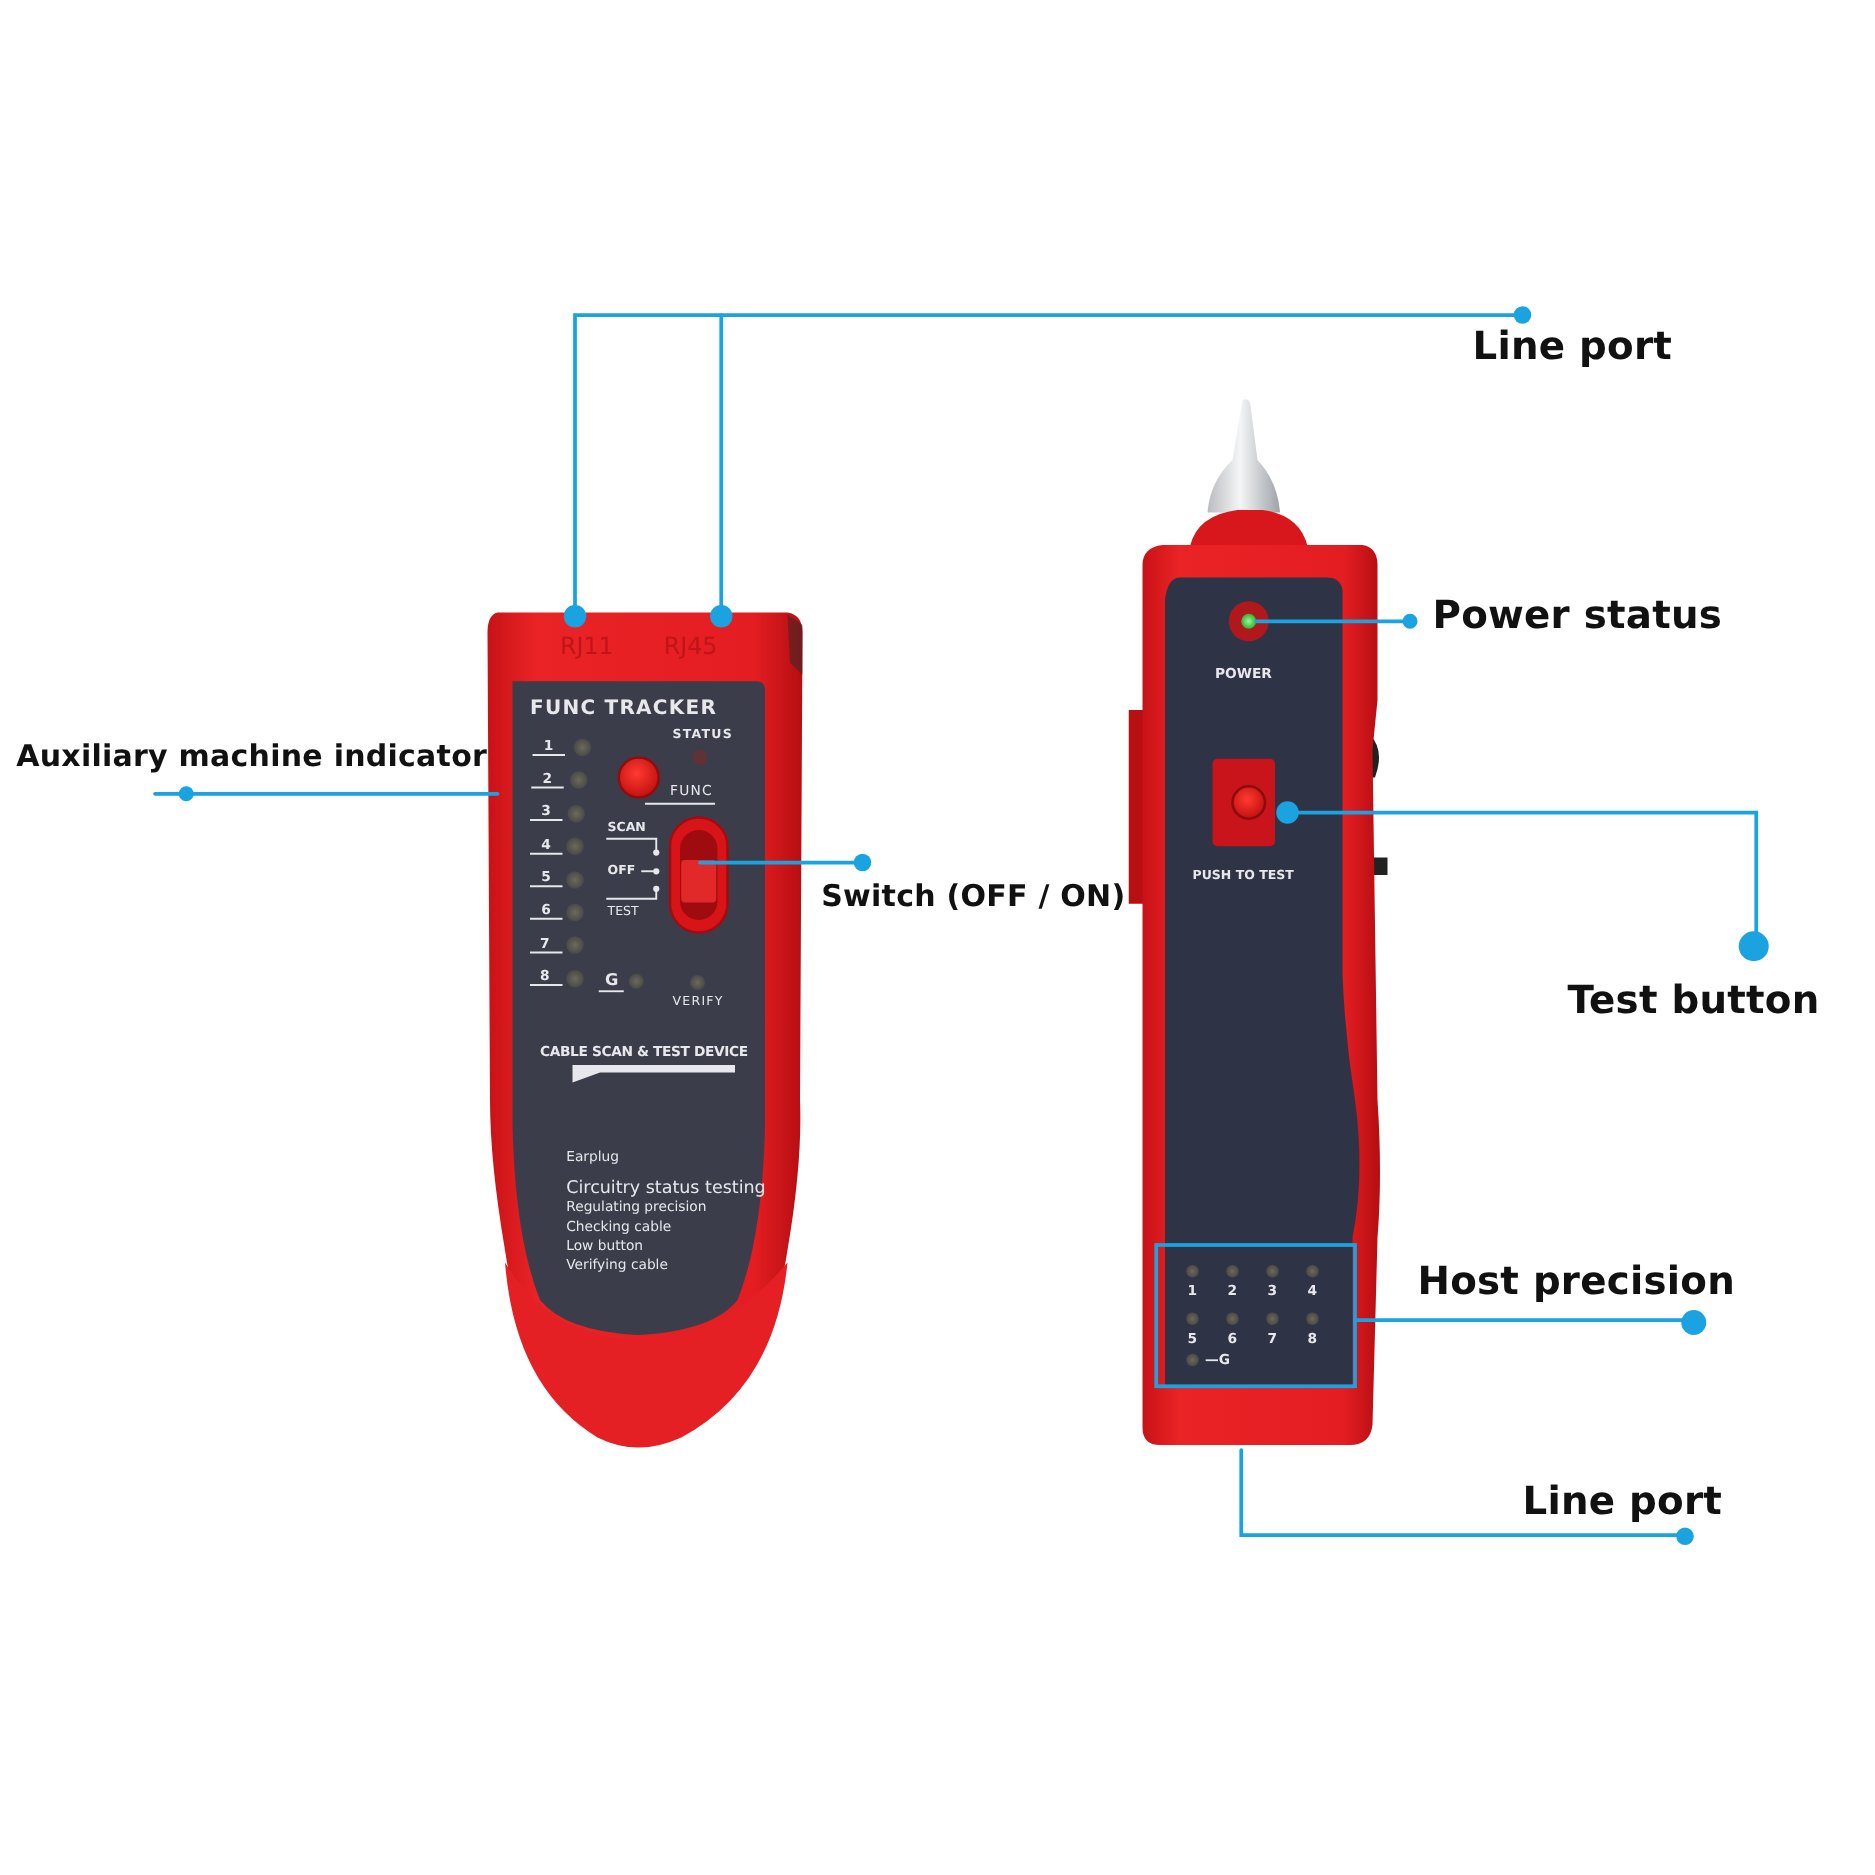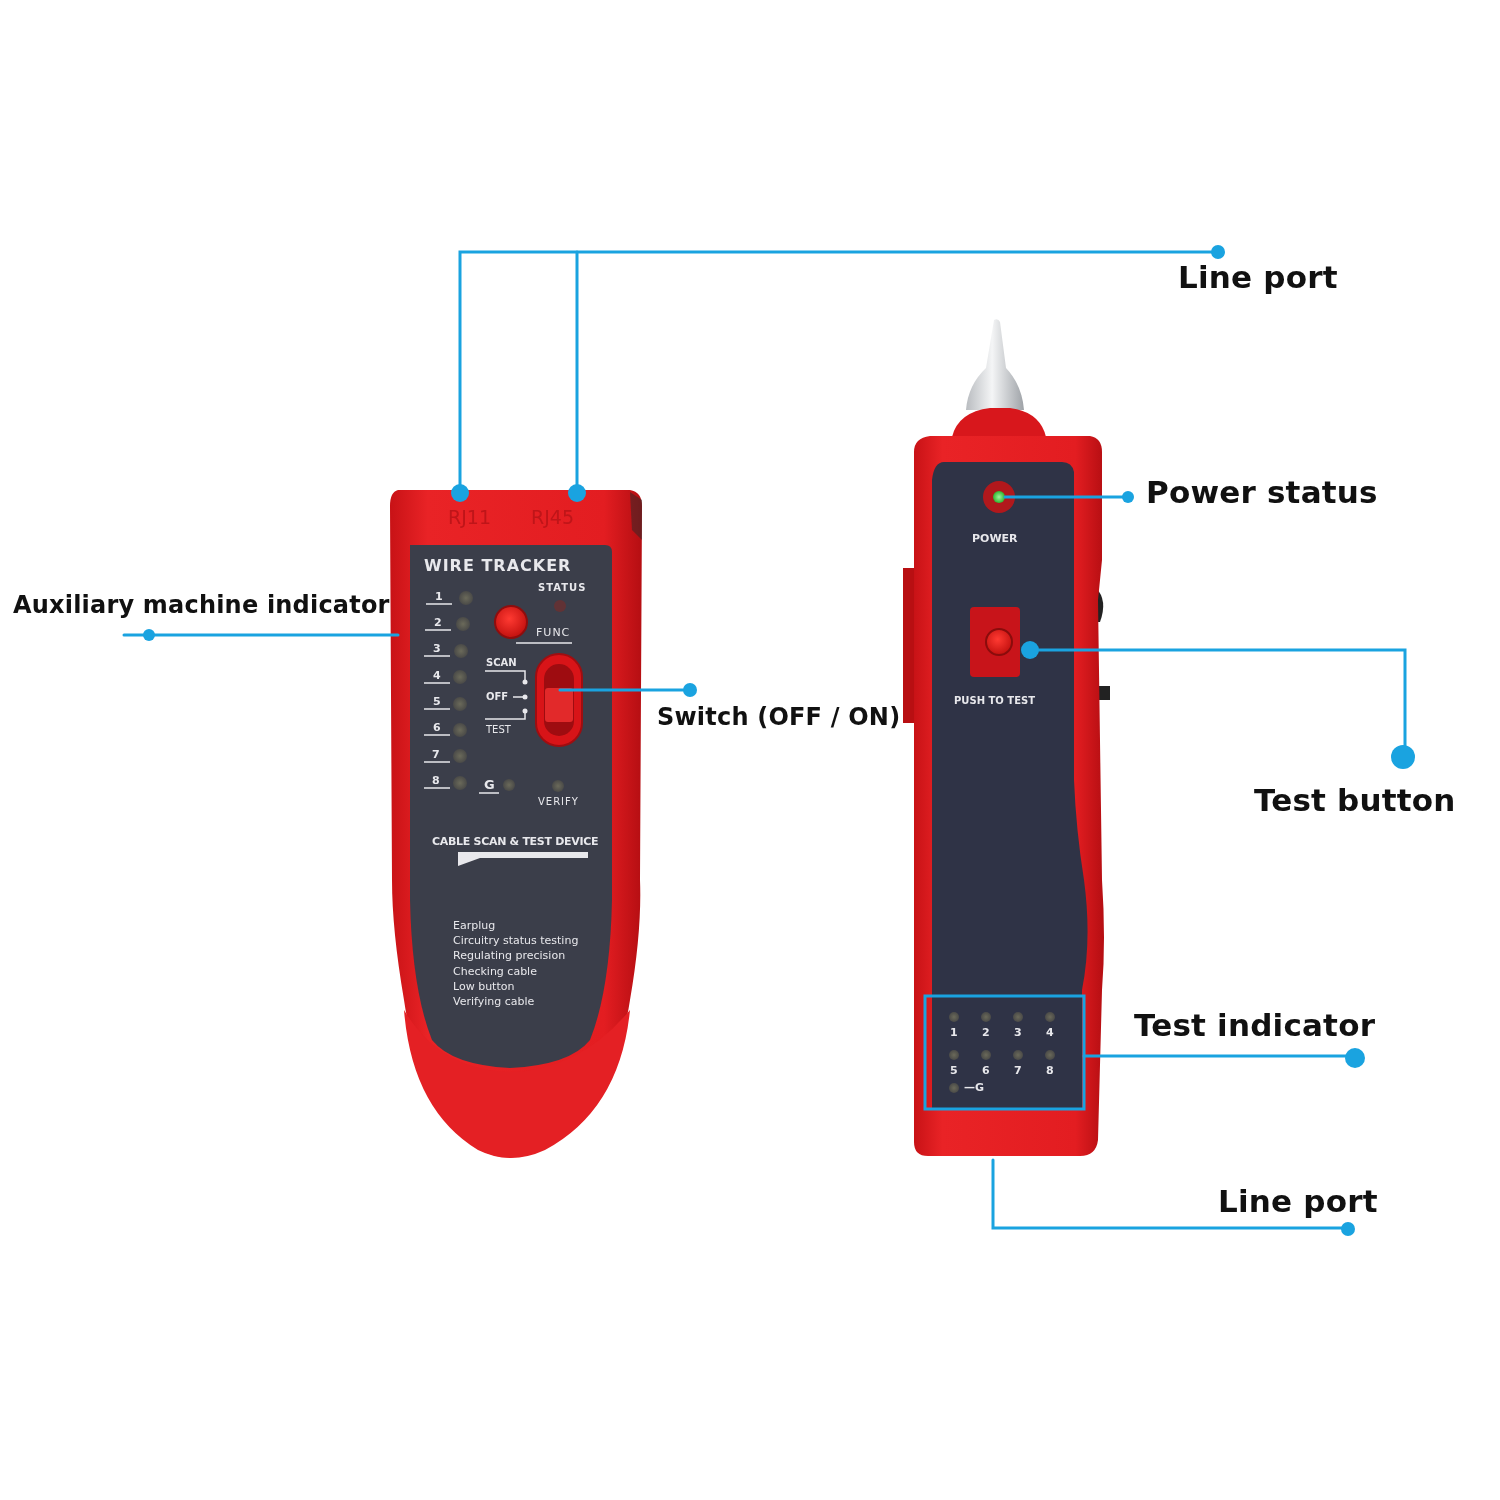--- a/index.html
+++ b/index.html
@@ -164,47 +164,47 @@
       <circle cx="1355" cy="1058" r="10"></circle>
       <circle cx="1348" cy="1229" r="7"></circle>
     </g>
   </svg>
 
   <div class="callout-label lbl-lg" style="left:1178px;top:259px;">Line port</div>
   <div class="callout-label lbl-md" style="left:13px;top:591px;">Auxiliary machine indicator</div>
   <div class="callout-label lbl-md" style="left:657px;top:703px;">Switch (OFF / ON)</div>
   <div class="callout-label lbl-lg" style="left:1146px;top:474px;">Power status</div>
   <div class="callout-label lbl-lg" style="left:1254px;top:782px;">Test button</div>
-  <div class="callout-label lbl-lg" style="left:1134px;top:1007px;">Test indicator</div>
+  <div class="callout-label lbl-lg" style="left:1134px;top:1007px;">Host precision</div>
   <div class="callout-label lbl-lg" style="left:1218px;top:1183px;">Line port</div>
 
   <div class="dev-text" style="left:448px;top:506px;font-size:19px;color:#bf1519;">RJ11</div>
   <div class="dev-text" style="left:531px;top:506px;font-size:19px;color:#bf1519;text-align:center;">RJ45</div>
-  <div class="dev-text" style="left:424px;top:556px;font-size:16px;font-weight:bold;letter-spacing:1px;">WIRE TRACKER</div>
+  <div class="dev-text" style="left:424px;top:556px;font-size:16px;font-weight:bold;letter-spacing:1px;">FUNC TRACKER</div>
   <div class="dev-text" style="left:538px;top:582px;font-size:10px;font-weight:bold;letter-spacing:1px;">STATUS</div>
   <div class="dev-text" style="left:536px;top:626px;font-size:11px;letter-spacing:1px;">FUNC</div>
   <div class="dev-text" style="left:486px;top:657px;font-size:10px;font-weight:bold;">SCAN</div>
   <div class="dev-text" style="left:486px;top:691px;font-size:10px;font-weight:bold;">OFF</div>
   <div class="dev-text" style="left:486px;top:724px;font-size:10px;font-weight:normal;">TEST</div>
 
   <div class="dev-text" style="left:435px;top:590px;font-size:11px;font-weight:bold;">1</div>
   <div class="dev-text" style="left:434px;top:616px;font-size:11px;font-weight:bold;">2</div>
   <div class="dev-text" style="left:433px;top:642px;font-size:11px;font-weight:bold;">3</div>
   <div class="dev-text" style="left:433px;top:669px;font-size:11px;font-weight:bold;">4</div>
   <div class="dev-text" style="left:433px;top:695px;font-size:11px;font-weight:bold;">5</div>
   <div class="dev-text" style="left:433px;top:721px;font-size:11px;font-weight:bold;">6</div>
   <div class="dev-text" style="left:432px;top:748px;font-size:11px;font-weight:bold;">7</div>
   <div class="dev-text" style="left:432px;top:774px;font-size:11px;font-weight:bold;">8</div>
   <div class="dev-text" style="left:484px;top:777px;font-size:13px;font-weight:bold;">G</div>
   <div class="dev-text" style="left:538px;top:796px;font-size:10px;letter-spacing:1px;">VERIFY</div>
   <div class="dev-text" style="left:432px;top:835px;font-size:11px;font-weight:bold;letter-spacing:-0.3px;">CABLE SCAN &amp; TEST DEVICE</div>
 
   <div style="position:absolute;left:453px;top:918px;">
     <div class="dev-text" style="position:relative;font-size:11px;line-height:15.2px;">Earplug</div>
-    <div class="dev-text" style="position:relative;font-size:11px;line-height:15.2px;">Circuitry status testing</div>
+    <div class="dev-text" style="position:relative;font-size:14px;line-height:15.2px;margin-top:10px;">Circuitry status testing</div>
     <div class="dev-text" style="position:relative;font-size:11px;line-height:15.2px;">Regulating precision</div>
     <div class="dev-text" style="position:relative;font-size:11px;line-height:15.2px;">Checking cable</div>
     <div class="dev-text" style="position:relative;font-size:11px;line-height:15.2px;">Low button</div>
     <div class="dev-text" style="position:relative;font-size:11px;line-height:15.2px;">Verifying cable</div>
   </div>
 
   <div style="position:absolute;left:494px;top:605px;width:34px;height:34px;border-radius:50%;"></div>
   <div style="position:absolute;left:536px;top:654px;width:46px;height:92px;border-radius:23px;"></div>
   <div style="position:absolute;left:440px;top:488px;width:40px;height:22px;"></div>
   <div style="position:absolute;left:556px;top:488px;width:42px;height:22px;"></div>

